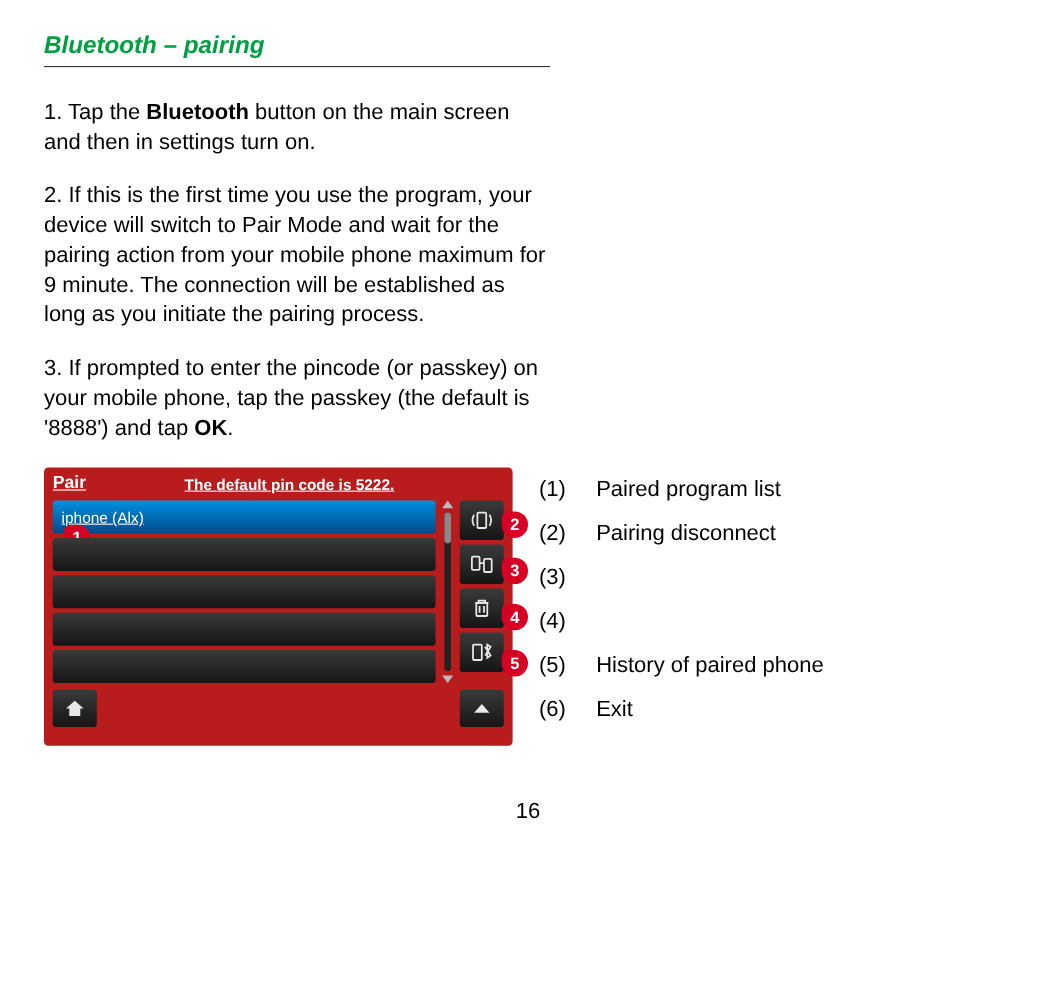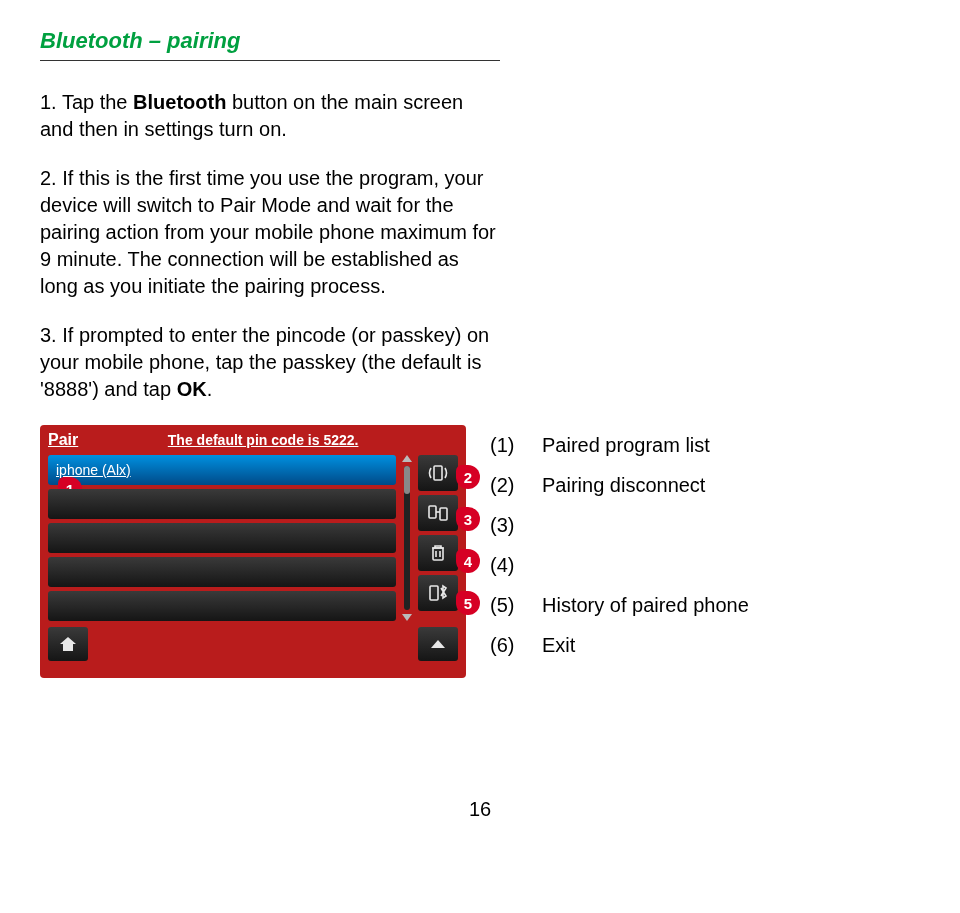--- a/index.html
+++ b/index.html
@@ -166,21 +166,21 @@
   
   .legend {
     font-size: 20px;
     line-height: 2.0;
   }
   .legend-row { display: flex; gap: 16px; }
   .legend-num { min-width: 36px; }
   .pagenum {
     text-align: center;
     font-size: 20px;
-    margin-top: 120px;
+    margin-top: 49px;
   }
 </style>
 </head>
 <body>
 
 <div class="heading">Bluetooth – pairing</div>
 <hr class="rule">
 
 <div class="textcol">
   <div class="step">

